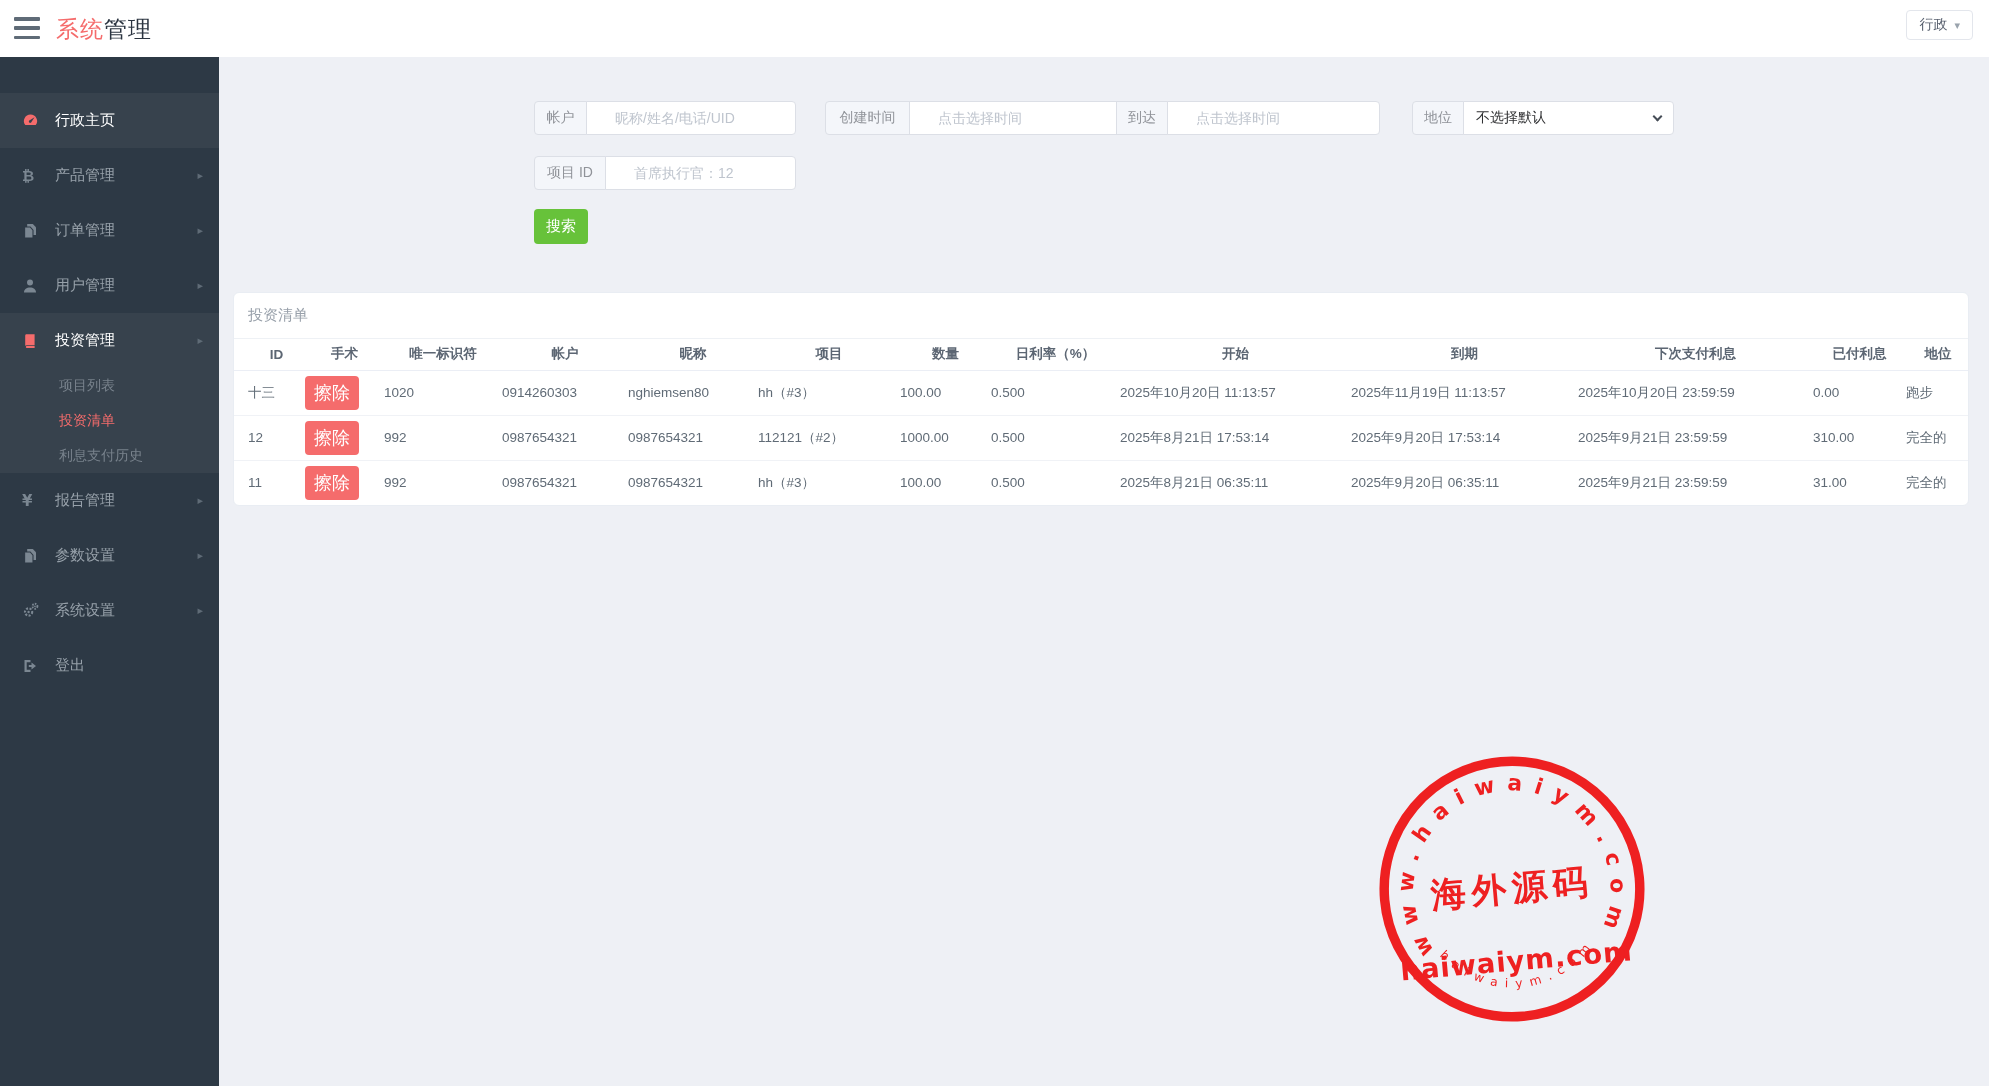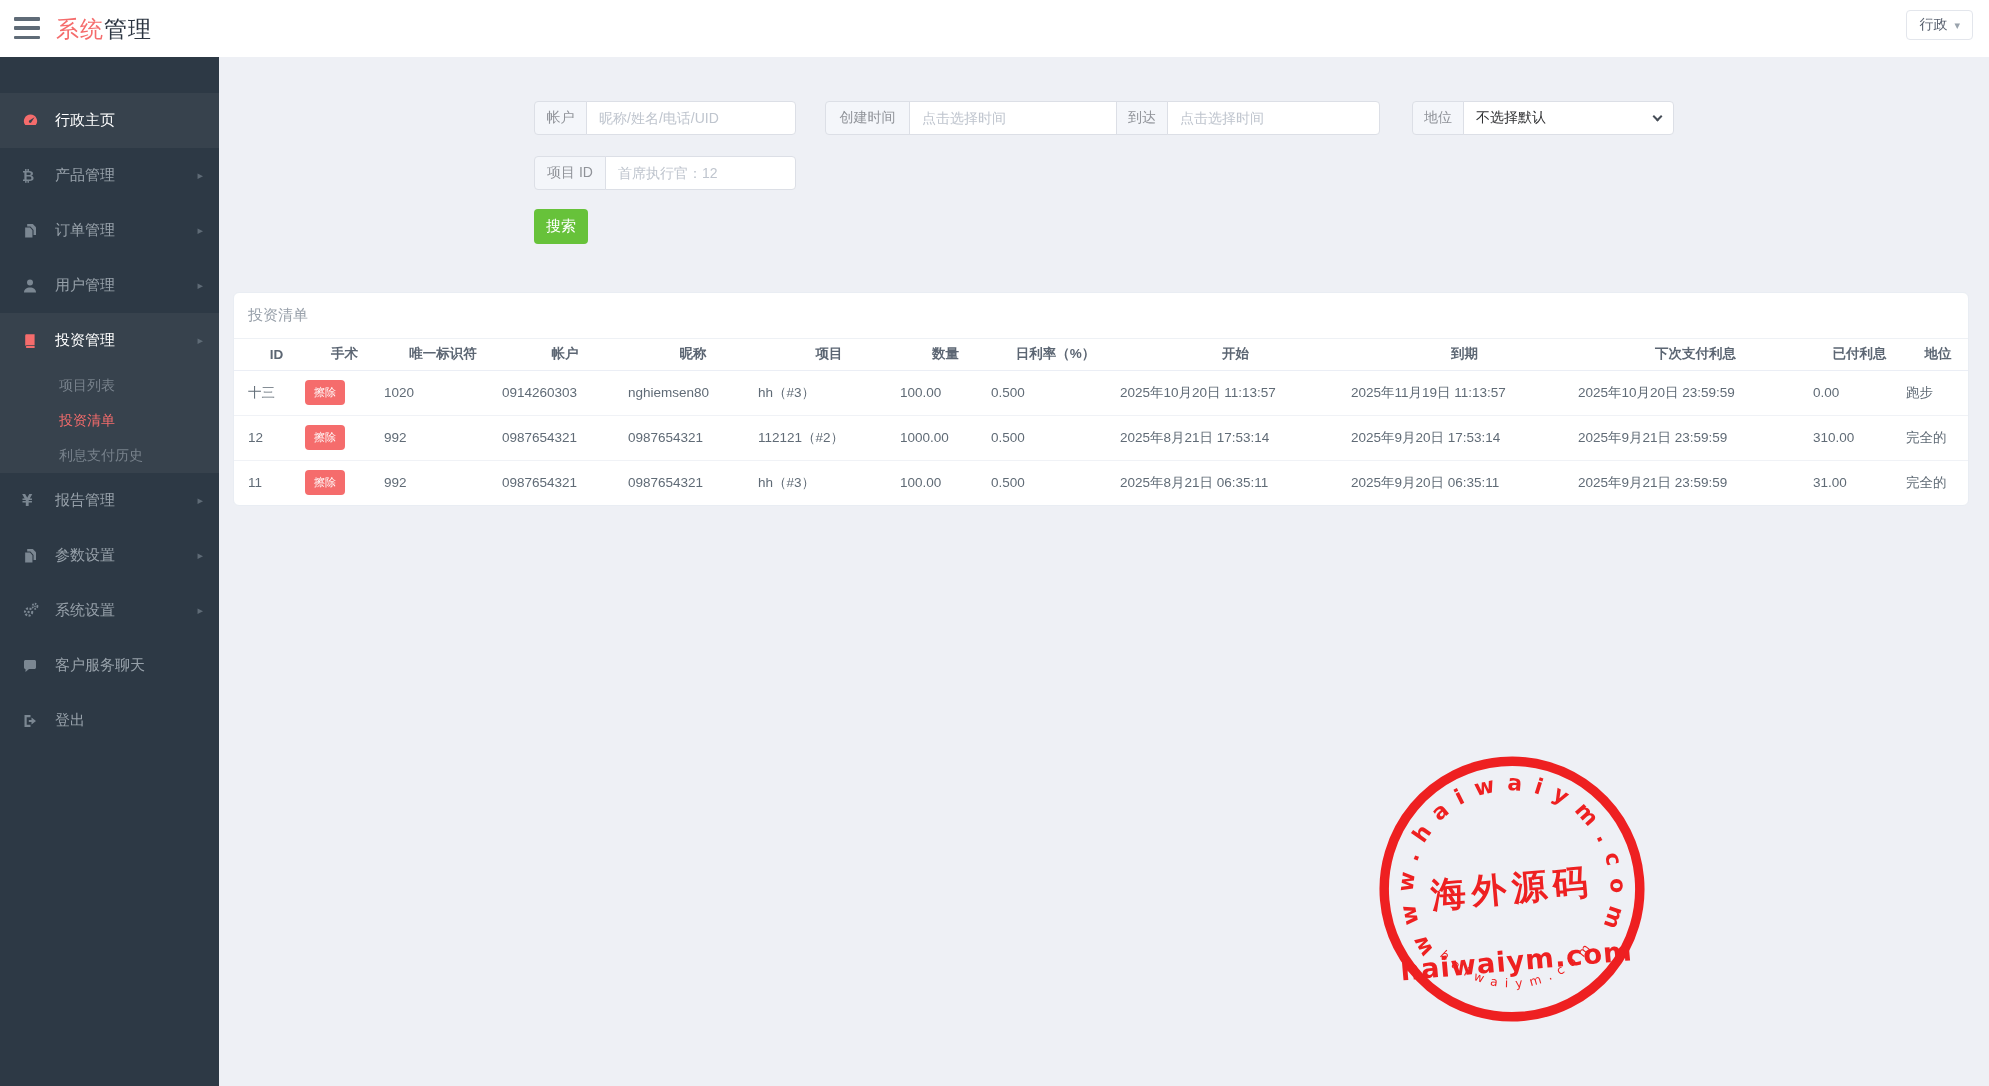--- a/index.html
+++ b/index.html
@@ -32,39 +32,39 @@
   .glyph-ico { font-size:15px; font-weight:bold; font-family:"DejaVu Sans",sans-serif; }
   .s-label { margin-left:11px;text-align:right; }
   .s-arrow { margin-left:auto; color:#5f6b76; font-size:11px; }
   .sub-item { height:35px; display:flex; align-items:center; padding-left:59px; font-size:14px; color:#78828c; cursor:pointer; }
   .sub-item.active { color:#f56c6c; }
   
   .content { position:absolute; left:219px; top:57px; right:0; bottom:0; }
   .fgroup { position:absolute; display:flex; height:34px; }
   .flabel { display:inline-flex; align-items:center; justify-content:center; padding:0 10px; background:#f4f6fa; border:1px solid #dcdfe6; color:#909399; font-size:14px; border-radius:4px 0 0 4px; flex:none; }
   .flabel.mid { border-radius:0; margin-left:-1px; }
-  .fgroup input { border:1px solid #dcdfe6; margin-left:-1px; padding:0 12px; font-size:14px; color:#606266; border-radius:0 4px 4px 0; outline:none; font-family:inherit; background:#fff; }
+  .fgroup input { border:1px solid #dcdfe6; margin-left:-1px; padding:0 28px; font-size:14px; color:#606266; border-radius:0 4px 4px 0; outline:none; font-family:inherit; background:#fff; }
   .fgroup input.joint { border-radius:0; }
   .fgroup input::placeholder { color:#bfc5ce; }
   .fselect { position:relative; margin-left:-1px; border:1px solid #dcdfe6; background:#fff; border-radius:0 4px 4px 0; display:flex; align-items:center; padding:0 30px 0 12px; font-size:14px; color:#303133; cursor:pointer; }
   .chev { position:absolute; right:12px; top:11px; width:7px; height:7px; border-right:2px solid #464d57; border-bottom:2px solid #464d57; transform:rotate(45deg); }
   #g-account { left:315px; top:44px; }
   #g-date { left:606px; top:44px; }
   #g-status { left:1193px; top:44px; }
   #g-project { left:315px; top:99px; }
   .search-btn { position:absolute; left:315px; top:152px; width:54px; height:35px; background:#67c23a; color:#fff; border:none; border-radius:4px; font-size:15px; cursor:pointer; font-family:inherit; }
   
   .panel { position:absolute; left:14px; top:235px; width:1736px; background:#fff; border:1px solid #e9edf3; border-radius:6px; overflow:hidden; }
   .panel-hd { height:46px; display:flex; align-items:center; padding-left:14px; border-bottom:1px solid #eef1f5; color:#98a0aa; font-size:15px; }
   table.grid { width:100%; border-collapse:collapse; table-layout:fixed; }
   table.grid th { height:31px; text-align:center; font-size:13.5px; font-weight:bold; color:#5c6673; padding:0; border-bottom:1px solid #ebeef5; }
   table.grid td { height:45px; font-size:13.5px; color:#606b76; padding:0; }
   table.grid tr:not(:last-child) td { border-bottom:1px solid #f0f2f6; }
   table.grid th:first-child, table.grid td:first-child { padding-left:14px; }
-  .del-btn { background:#f56c6c; color:#fff; border:none; border-radius:4px; font-size:11px; padding:5px 9px; cursor:pointer; font-family:inherit; }
+  .del-btn { background:#f56c6c; color:#fff; border:none; border-radius:4px; font-size:18px; padding:5px 9px; cursor:pointer; font-family:inherit; }
   
   .stamp { position:absolute; left:1370px; top:747px; width:284px; height:284px; opacity:.93; pointer-events:none; z-index:6; }
 </style>
 </head>
 <body>
 
 <header class="topbar">
   <div class="hamburger">
       <span></span>
       <span></span>
@@ -158,28 +158,20 @@
             <g fill="none" stroke="currentColor">
               <circle cx="6.2" cy="9.4" r="3.4" stroke-width="2" stroke-dasharray="1.9 1.4"></circle>
               <circle cx="6.2" cy="9.4" r="1.1" fill="currentColor" stroke="none"></circle>
               <circle cx="12.2" cy="4" r="2.3" stroke-width="1.8" stroke-dasharray="1.5 1.1"></circle>
               <circle cx="12.2" cy="4" r=".8" fill="currentColor" stroke="none"></circle>
             </g>
           </svg>
         </span>
         <span class="s-label">系统设置</span>
         <span class="s-arrow">▸</span>
-      </div>
-      <div class="side-item">
-        <span class="s-icon">
-          <svg viewBox="0 0 16 16" width="16" height="16">
-            <path fill="currentColor" d="M2 3.5C2 2.7 2.7 2 3.5 2h9c.8 0 1.5.7 1.5 1.5v6c0 .8-.7 1.5-1.5 1.5H7l-3.5 3v-3C2.7 11 2 10.3 2 9.5v-6z"></path>
-          </svg>
-        </span>
-        <span class="s-label">客户服务聊天</span>
       </div>
       <div class="side-item">
         <span class="s-icon">
           <svg viewBox="0 0 16 16" width="16" height="16">
             <path fill="currentColor" d="M2.5 2h6v2.2H4.7v7.6h3.8V14h-6V2z"></path>
             <path fill="currentColor" d="M9.5 4.6 14 8l-4.5 3.4V9H6.8V7h2.7V4.6z"></path>
           </svg>
         </span>
         <span class="s-label">登出</span>
       </div>

